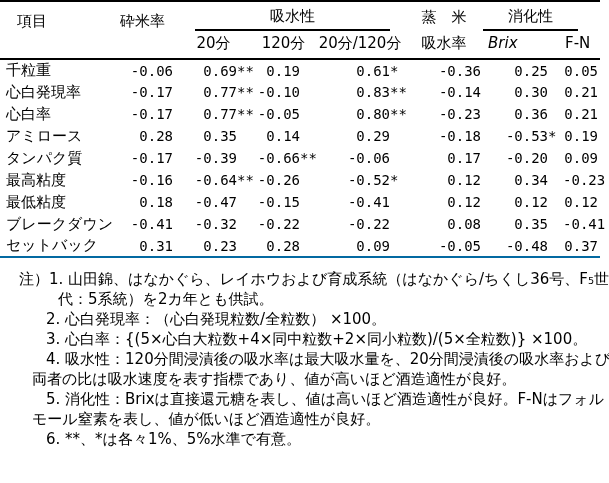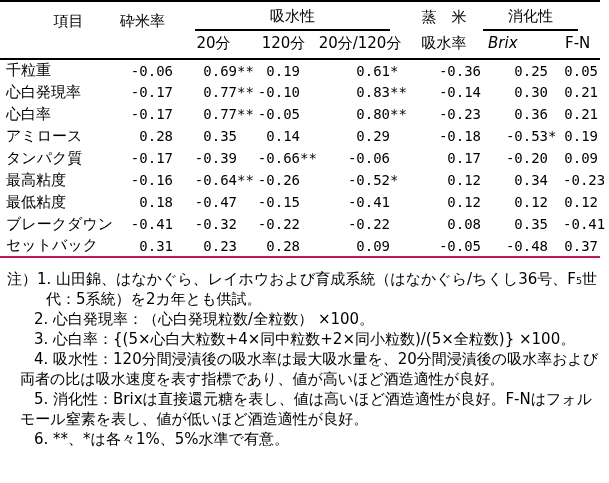--- a/index.html
+++ b/index.html
@@ -8,46 +8,46 @@
     background:#ffffff;color:#000000;
     font-family:"DejaVu Sans","Liberation Sans",sans-serif;
     font-size:15px;
     -webkit-font-smoothing:none;
   }
   .page{width:609px;height:483px;}
   .title{margin:8px 0 0 30px;height:23px;line-height:17px;white-space:nowrap;}
 
   table{border-collapse:collapse;table-layout:fixed;width:600px;border-top:2px solid #000;}
   thead{border-bottom:2px solid #000;}
-  tbody{border-bottom:2px solid #be185d;}
+  tbody{border-bottom:2px solid #0369a1;}
   th,td{padding:0;font-weight:normal;overflow:visible;white-space:nowrap;}
   tr.hr1{height:30px;}
   tr.hr2{height:28px;}
   tbody tr{height:22px;}
 
-  .h-item{text-align:center;padding-left:17px;vertical-align:top;padding-top:10px;}
+  .h-item{text-align:left;padding-left:17px;vertical-align:top;padding-top:10px;}
   .h-crushed{text-align:left;vertical-align:top;padding-top:10px;}
   .h-group{vertical-align:bottom;}
   .group-inner{border-bottom:2px solid #000;text-align:center;line-height:25px;}
   .gi-absorb{margin-left:20px;margin-right:15px;}
   .gi-digest{margin-right:22px;}
   .h-steam{text-align:center;vertical-align:middle;line-height:26px;}
   .h-sub{text-align:center;vertical-align:top;padding-top:3px;}
   .h-brix{text-align:left;padding-left:5px;font-style:italic;}
   .h-fn{text-align:left;padding-left:2px;margin-top:6px;}
 
   tbody th{text-align:left;padding-left:6px;}
   td.num{text-align:right;}
   .v,.s{font-family:"DejaVu Sans Mono","Liberation Mono",monospace;font-size:14px;}
   .s{display:inline-block;width:15px;text-align:left;}
   td.num:nth-child(2) .s,
   td.num:nth-child(6) .s,
   td.num:nth-child(8) .s{width:2px;}
 
-  .footnotes{margin-top:11px;line-height:20px;}
+  .footnotes{margin-top:11px;line-height:20px;padding-left:12px;}
   .fn{white-space:nowrap;}
   .fn-note{padding-left:7px;}
   .fn-item{padding-left:34px;}
   .fn-cont{padding-left:20px;}
   .fn-cont-deep{padding-left:46px;}
 </style>
 </head>
 <body>
 
 <div class="page">

